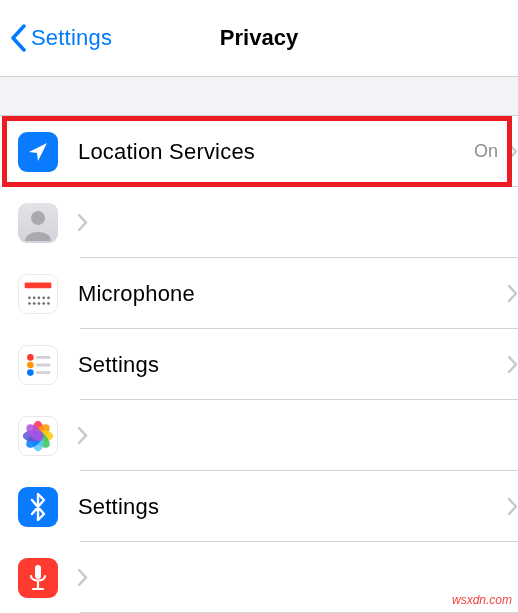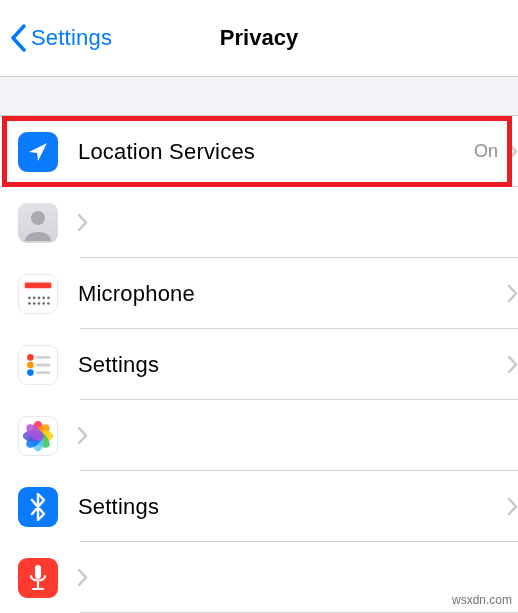--- a/index.html
+++ b/index.html
@@ -98,22 +98,23 @@
       position: absolute;
       border: 5px solid #ed1c24;
       pointer-events: none;
       z-index: 10;
     }
     .watermark {
       position: absolute;
       right: 6px;
       bottom: 6px;
       font-size: 12px;
-      color: #737373;
+      color: #ef4444;
       font-family: Arial, sans-serif;
+      font-style: italic;
     }
     
     .ic-location { background: #0a7aff; }
     .ic-contacts { background: linear-gradient(#e2e2e7, #d3d3d9); }
     .ic-calendar { background: #ffffff; border:1px solid #eaeaea; }
     .ic-reminders { background: #ffffff; border:1px solid #eaeaea; }
     .ic-photos { background: #ffffff; border:1px solid #eaeaea; }
     .ic-bluetooth { background: #0a7aff; }
     .ic-microphone { background: #ff3b30; }
   </style>

